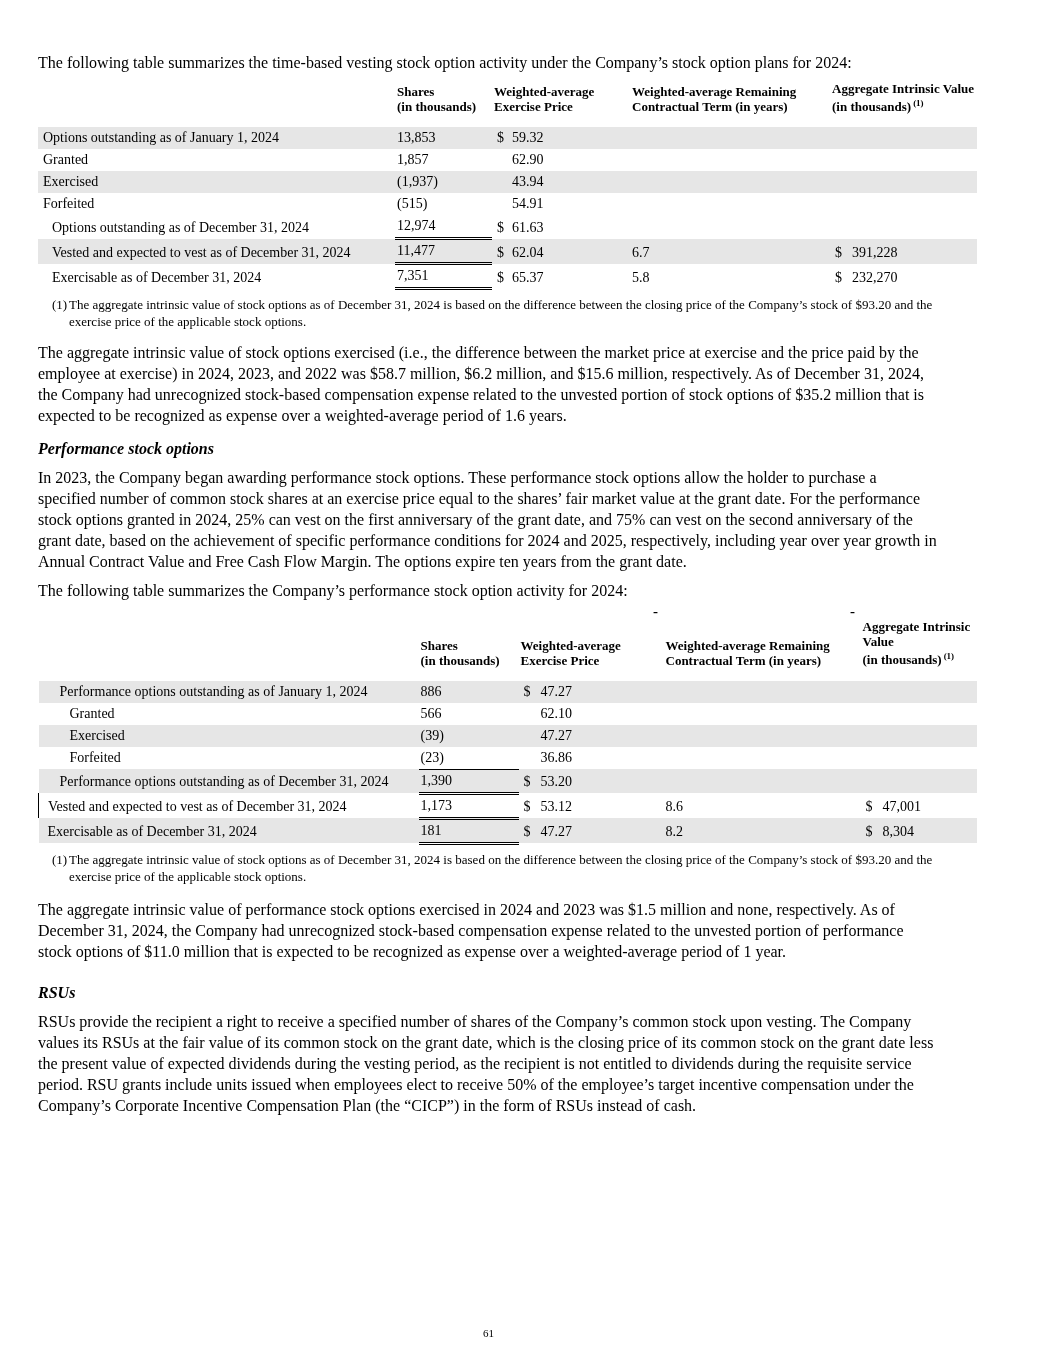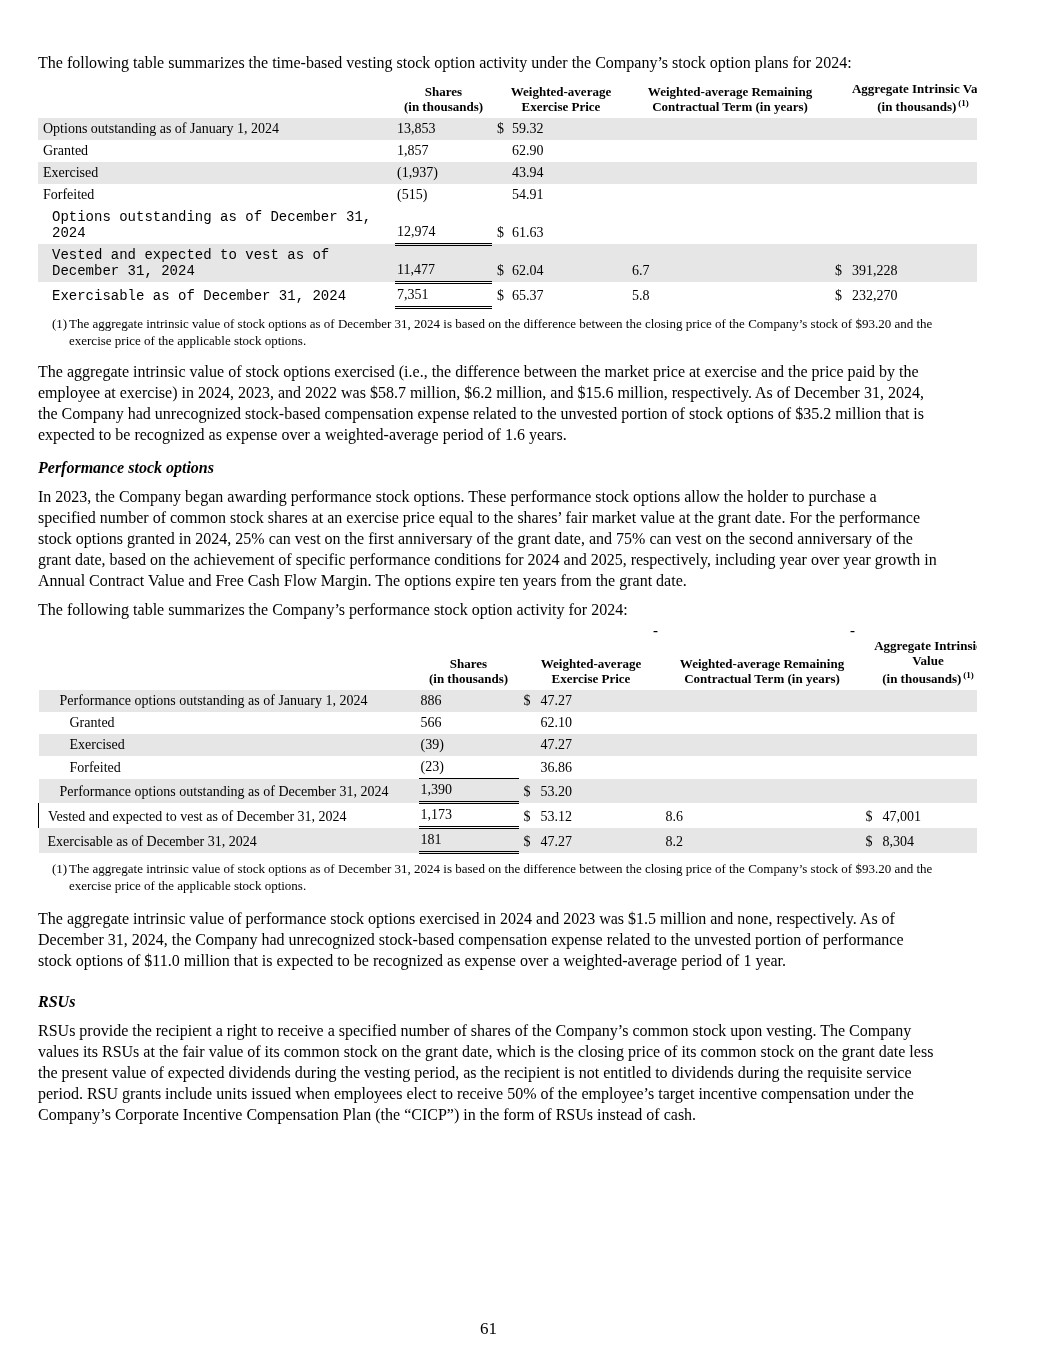--- a/index.html
+++ b/index.html
@@ -36,31 +36,31 @@
     font-size: 14px;
     line-height: 16px;
   }
   .fin-table td, .fin-table th { vertical-align: bottom; }
   .fin-table td { padding: 3px 2px; }
   .fin-table tr.shade td { background: var(--shade); }
   .fin-table th.hdr {
     font-weight: bold;
     font-size: 13px;
     line-height: 15px;
-    text-align: center;
-    padding: 0 2px 4px 2px;
+    text-align: left;
+    padding: 0 2px 13px 2px;
   }
   .hl { display: block; }
   .fn-sup { font-size: 9px; vertical-align: super; margin-left: 2px; }
   .lbl { text-align: left; }
   .num { text-align: left; padding-right: 4px !important; }
   .cur { text-align: left; padding-left: 5px !important; }
   .p5  { padding-left: 5px  !important; margin-left: 31px; }
   .p9  { padding-left: 9px  !important; }
-  .p14 { padding-left: 14px !important; font-family: Liberation Mono, monospace; }
+  .p14 { padding-left: 14px !important; }
   .p21 { padding-left: 21px !important; }
   .p31 { padding-left: 31px !important; }
   .u-single { border-bottom: 1px solid #000; }
   .u-double { border-bottom: 3px double #000; }
   .changebar { border-left: 1px solid #000; }
   .t1 { width: 978px; margin-top: 6px; }
   .t2 { width: 957px; }
   .t2wrap { position: relative; margin-top: 18px; }
   .stray {
     position: absolute;
@@ -77,21 +77,21 @@
     line-height: 17px;
     margin: 6px 0 12px 14px;
   }
   .fn-marker { flex: 0 0 17px; }
   .fn-text { flex: 1; }
   .page-number {
     position: absolute;
     left: 0; right: 0;
     bottom: 26px;
     text-align: center;
-    font-size: 17px;
+    font-size: 11px;
   }
 </style>
 </head>
 <body>
 
 <div class="page">
 
   <p class="body">The following table summarizes the time-based vesting stock option activity under the Company’s stock option plans for 2024:</p>
 
   <table class="fin-table t1">

